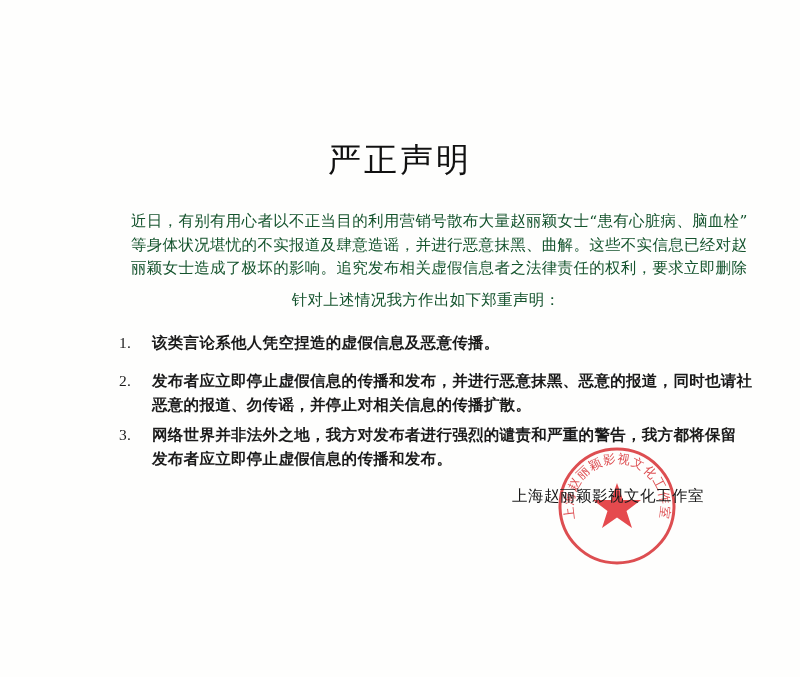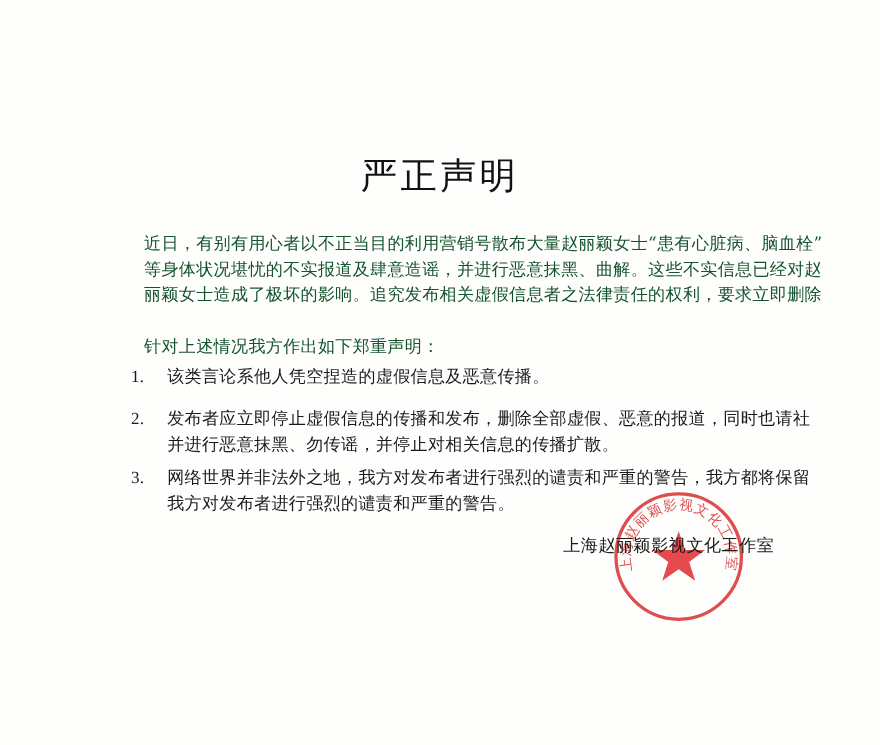--- a/index.html
+++ b/index.html
@@ -17,25 +17,25 @@
     font-weight: 400; color: #111;
   }
   .para {
     position: absolute; left: 119px; width: 590px;
     font-size: 15.5px; line-height: 23.5px; letter-spacing: 0.3px;
     color: #14532d;
     margin-left: 12px;
   }
   .para .line { display: block; white-space: nowrap; }
   .intro { top: 210px; }
-  .lead { top: 304px; }
+  .lead { top: 289px; text-align: center; }
   .item { position: absolute; left: 119px; font-size: 15.5px; line-height: 23.5px; letter-spacing: 0.3px; }
   .item .num { position: absolute; left: 0; top: 0; width: 30px; font-family: "Liberation Serif", serif; }
   .item .body { position: absolute; left: 33px; top: 0; width: 570px; }
-  .item .line { display: block; white-space: nowrap; }
+  .item .line { display: block; white-space: nowrap; font-weight: bold; }
   .item-1 { top: 331px; }
   .item-2 { top: 369px; }
   .item-3 { top: 423px; }
   .signature {
     position: absolute; left: 512px; top: 486px;
     font-size: 15.5px; letter-spacing: 0.5px; white-space: nowrap; z-index: 2;
   }
   .seal { position: absolute; left: 556px; top: 445px; width: 122px; height: 122px; z-index: 1; opacity: 0.88; }
 </style>
 </head>
@@ -58,30 +58,30 @@
   <div class="item item-1">
     <span class="num">1.</span>
     <div class="body">
       <span class="line">该类言论系他人凭空捏造的虚假信息及恶意传播。</span>
     </div>
   </div>
 
   <div class="item item-2">
     <span class="num">2.</span>
     <div class="body">
-      <span class="line">发布者应立即停止虚假信息的传播和发布，删除全部虚假、恶意的报道，同时也请社</span>
-      <span class="line">并进行恶意抹黑、勿传谣，并停止对相关信息的传播扩散。</span>
+      <span class="line">发布者应立即停止虚假信息的传播和发布，并进行恶意抹黑、恶意的报道，同时也请社</span>
+      <span class="line">恶意的报道、勿传谣，并停止对相关信息的传播扩散。</span>
     </div>
   </div>
 
   <div class="item item-3">
     <span class="num">3.</span>
     <div class="body">
       <span class="line">网络世界并非法外之地，我方对发布者进行强烈的谴责和严重的警告，我方都将保留</span>
-      <span class="line">我方对发布者进行强烈的谴责和严重的警告。</span>
+      <span class="line">发布者应立即停止虚假信息的传播和发布。</span>
     </div>
   </div>
 
   <svg class="seal" viewBox="0 0 122 122">
     <defs>
       <path id="sealArc" d="M 20 78 A 44 44 0 1 1 102 78"></path>
     </defs>
     <circle cx="61" cy="61" r="57" fill="none" stroke="#d9363a" stroke-width="3"></circle>
     <text font-size="12.5" fill="#d9363a" font-family="DejaVu Serif, serif" letter-spacing="1">
       <textPath href="#sealArc" startOffset="50%" text-anchor="middle">上海赵丽颖影视文化工作室</textPath>

